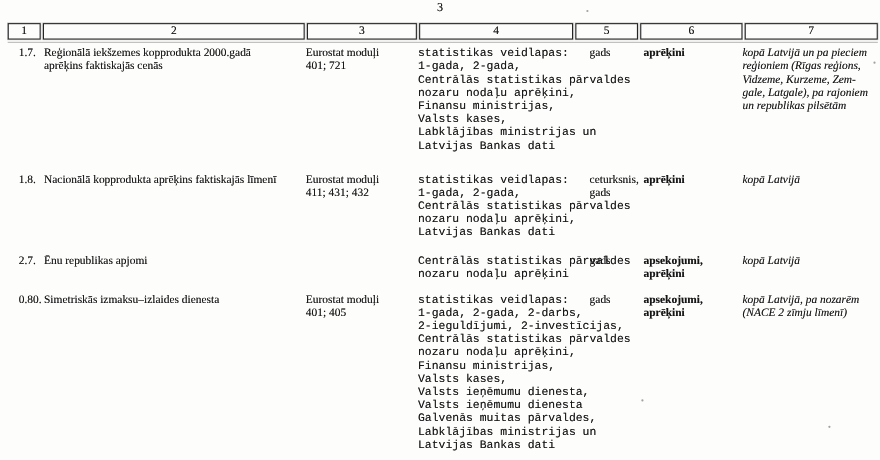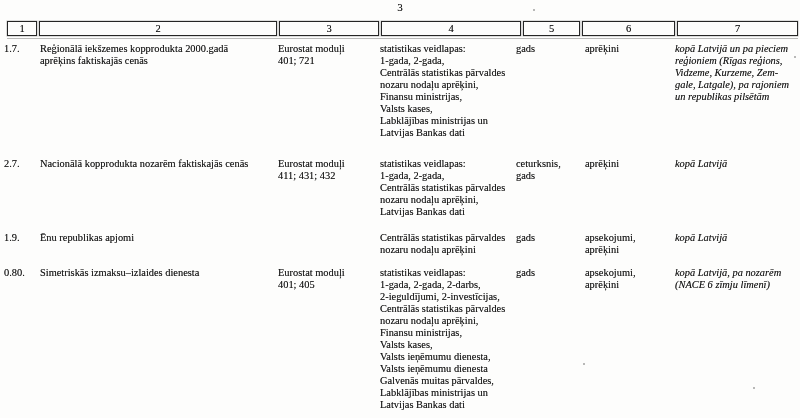--- a/index.html
+++ b/index.html
@@ -40,26 +40,26 @@
     background: rgba(105,105,105,0.45);
   }
   .row { position: absolute; left: 0; width: 800px; }
   .cell {
     position: absolute;
     font-size: 10.4px;
     line-height: 12px;
     white-space: pre;
     text-shadow: 0 0 0.5px rgba(30,30,30,0.55);
   }
-  .c1 { left: 4px;   width: 32px;  }
+  .c1 { left: 17px;   width: 32px;  }
   .c2 { left: 40px;  width: 238px; }
   .c3 { left: 278px; width: 101px; }
-  .c4 { left: 380px; width: 152px; }
-  .c5 { left: 516px; width: 60px;  }
-  .c6 { left: 585px; width: 92px;  }
+  .c4 { left: 380px; width: 152px; font-family: Liberation Mono, monospace; }
+  .c5 { left: 536px; width: 60px;  }
+  .c6 { left: 585px; width: 92px; font-weight: bold;  }
   .c7 { left: 675px; width: 124px; font-style: italic; }
   .speck {
     position: absolute;
     background: rgba(70,70,70,0.5);
     border-radius: 50%;
   }
 </style>
 </head>
 <body>
 
@@ -93,37 +93,37 @@
     <div class="cell c5">gads</div>
     <div class="cell c6">aprēķini</div>
     <div class="cell c7">kopā Latvijā un pa pieciem
 reģioniem (Rīgas reģions,
 Vidzeme, Kurzeme, Zem-
 gale, Latgale), pa rajoniem
 un republikas pilsētām</div>
   </div>
 
   <div class="row" style="top:158px">
-    <div class="cell c1">2.7.</div>
-    <div class="cell c2">Nacionālā kopprodukta nozarēm faktiskajās cenās</div>
+    <div class="cell c1">1.8.</div>
+    <div class="cell c2">Nacionālā kopprodukta aprēķins faktiskajās līmenī</div>
     <div class="cell c3">Eurostat moduļi
 411; 431; 432</div>
     <div class="cell c4">statistikas veidlapas:
 1-gada, 2-gada,
 Centrālās statistikas pārvaldes
 nozaru nodaļu aprēķini,
 Latvijas Bankas dati</div>
     <div class="cell c5">ceturksnis,
 gads</div>
     <div class="cell c6">aprēķini</div>
     <div class="cell c7">kopā Latvijā</div>
   </div>
 
   <div class="row" style="top:232px">
-    <div class="cell c1">1.9.</div>
+    <div class="cell c1">2.7.</div>
     <div class="cell c2">Ēnu republikas apjomi</div>
     <div class="cell c3"></div>
     <div class="cell c4">Centrālās statistikas pārvaldes
 nozaru nodaļu aprēķini</div>
     <div class="cell c5">gads</div>
     <div class="cell c6">apsekojumi,
 aprēķini</div>
     <div class="cell c7">kopā Latvijā</div>
   </div>
 
@@ -141,21 +141,21 @@
 Valsts kases,
 Valsts ieņēmumu dienesta,
 Valsts ieņēmumu dienesta
 Galvenās muitas pārvaldes,
 Labklājības ministrijas un
 Latvijas Bankas dati</div>
     <div class="cell c5">gads</div>
     <div class="cell c6">apsekojumi,
 aprēķini</div>
     <div class="cell c7">kopā Latvijā, pa nozarēm
-(NACE 6 zīmju līmenī)</div>
+(NACE 2 zīmju līmenī)</div>
   </div>
 
   <div class="speck" style="left:533px;top:9px;width:2px;height:2px"></div>
   <div class="speck" style="left:794px;top:56px;width:2px;height:2px"></div>
   <div class="speck" style="left:583px;top:363px;width:2px;height:2px"></div>
   <div class="speck" style="left:753px;top:387px;width:2px;height:2px"></div>
 
 </div>
 
 </body></html>

